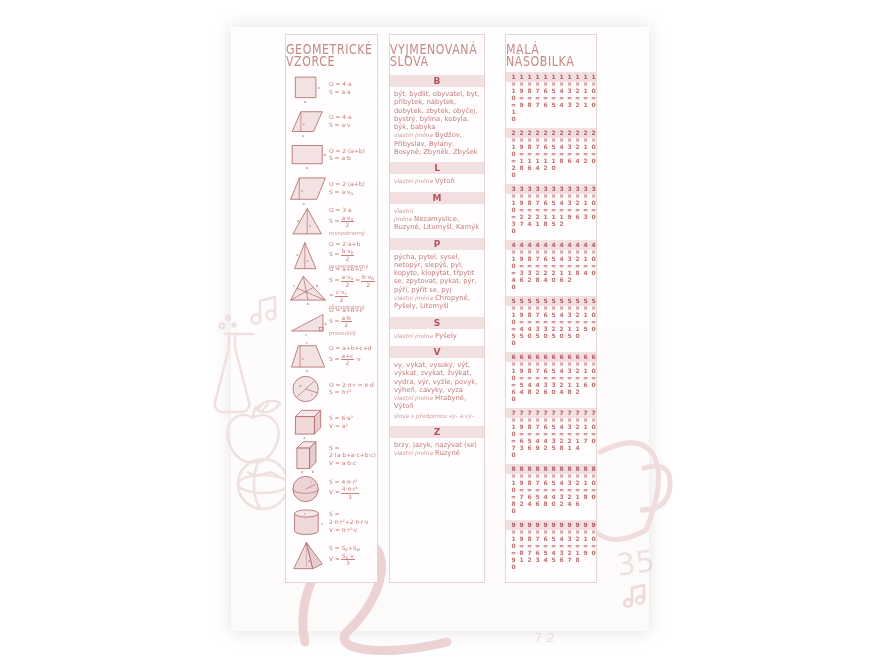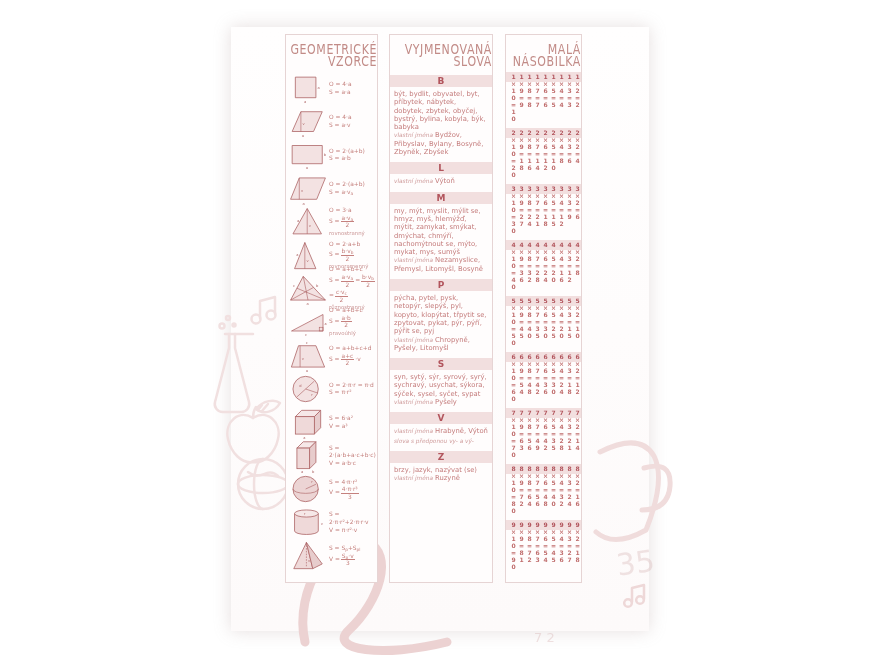--- a/index.html
+++ b/index.html
@@ -5,23 +5,23 @@
   html,body{margin:0;padding:0;}
   body{width:876px;height:657px;background:#ffffff;font-family:"DejaVu Sans",sans-serif;overflow:hidden;position:relative;}
   .stage{position:absolute;inset:0;}
   .sheet{position:absolute;left:231px;top:27px;width:418px;height:604px;
          background:linear-gradient(180deg,#fffefe,#fdfafa);
          box-shadow:0 0 16px rgba(170,145,145,.30);z-index:1;}
   .wm{position:absolute;inset:0;z-index:2;pointer-events:none;}
   .panel{position:absolute;top:34px;height:549px;background:#fffdfd;border:1px solid #e6d4d4;
          box-sizing:border-box;overflow:hidden;z-index:3;}
   .p1{left:54px;width:93px;}
-  .p2{left:158px;width:104px;}
-  .p3{left:274px;width:77px;}
-  .ptitle{text-align:right;color:#c28b87;padding:9px 0 4px;}
+  .p2{left:158px;width:96px;}
+  .p3{left:274px;width:92px;}
+  .ptitle{text-align:left;color:#c28b87;padding:9px 0 4px;}
   .ptitle span{display:block;font-size:11px;line-height:12px;letter-spacing:.6px;transform:scaleY(1.25);transform-origin:center;}
   
   .geo-row{display:flex;align-items:center;height:33.4px;padding:0 2px 0 3px;}
   .geo-icon{width:40px;flex:0 0 40px;}
   .geo-icon svg{display:block;}
   .geo-f{flex:1;font-size:5.9px;color:#c5817e;line-height:7.6px;min-width:0;}
   .fline{display:flex;align-items:center;gap:1px;flex-wrap:wrap;}
   .fnote{font-size:5.4px;color:#c99; margin-top:1px;}
   .frac{display:inline-block;text-align:center;vertical-align:middle;}
   .frac span{display:block;line-height:6.5px;}
@@ -435,35 +435,34 @@
         <div class="wbody">
           <div>být, bydlit, obyvatel, byt, příbytek, nábytek, dobytek, zbytek, obyčej, bystrý, bylina, kobyla, býk, babyka</div>
           <div><span class="plabel">vlastní jména</span><span>Bydžov, Přibyslav, Bylany, Bosyně, Zbyněk, Zbyšek</span></div>
         </div>
         <div class="band">L</div>
         <div class="wbody">
           <div><span class="plabel">vlastní jména</span><span>Výtoň</span></div>
         </div>
         <div class="band">M</div>
         <div class="wbody">
-          <div>my, mýt, myslit, mýlit se, hmyz, myš, hlemýžď, mýtit, zamykat, smýkat, dmýchat, chmýří, nachomýtnout se, mýto, mykat, mys, sumýš</div>
-          <div><span class="plabel">vlastní jména</span><span>Nezamyslice, Přemysl, Litomyšl, Bosyně</span></div>
+          <div><span class="plabel">vlastní jména</span><span>Nezamyslice, Ruzyně, Litomyšl, Kamýk</span></div>
         </div>
         <div class="band">P</div>
         <div class="wbody">
-          <div>pýcha, pytel, pysk, netopýr, slepýš, pyl, kopyto, klopýtat, třpytit se, zpytovat, pykat, pýr, pýří, pýřit se, pyj</div>
+          <div>pýcha, pytel, sysel, netopýr, slepýš, pyl, kopyto, klopýtat, třpytit se, zpytovat, pykat, pýr, pýří, pýřit se, pyj</div>
           <div><span class="plabel">vlastní jména</span><span>Chropyně, Pyšely, Litomyšl</span></div>
         </div>
         <div class="band">S</div>
         <div class="wbody">
-          <div>syn, sytý, sýr, syrový, syrý, sychravý, usychat, sýkora, sýček, sysel, syčet, sypat</div>
           <div><span class="plabel">vlastní jména</span><span>Pyšely</span></div>
         </div>
         <div class="band">V</div>
         <div class="wbody">
+          <div>vy, vykat, vysoký, výt, výskat, zvykat, žvýkat, vydra, výr, vyžle, povyk, výheň, cavyky, vyza</div>
           <div><span class="plabel">vlastní jména</span><span>Hrabyně, Výtoň</span></div>
           <div class="extra">slova s předponou vy- a vý-</div>
         </div>
         <div class="band">Z</div>
         <div class="wbody">
           <div>brzy, jazyk, nazývat (se)</div>
           <div><span class="plabel">vlastní jména</span><span>Ruzyně</span></div>
         </div>
       </div>
   </div>

